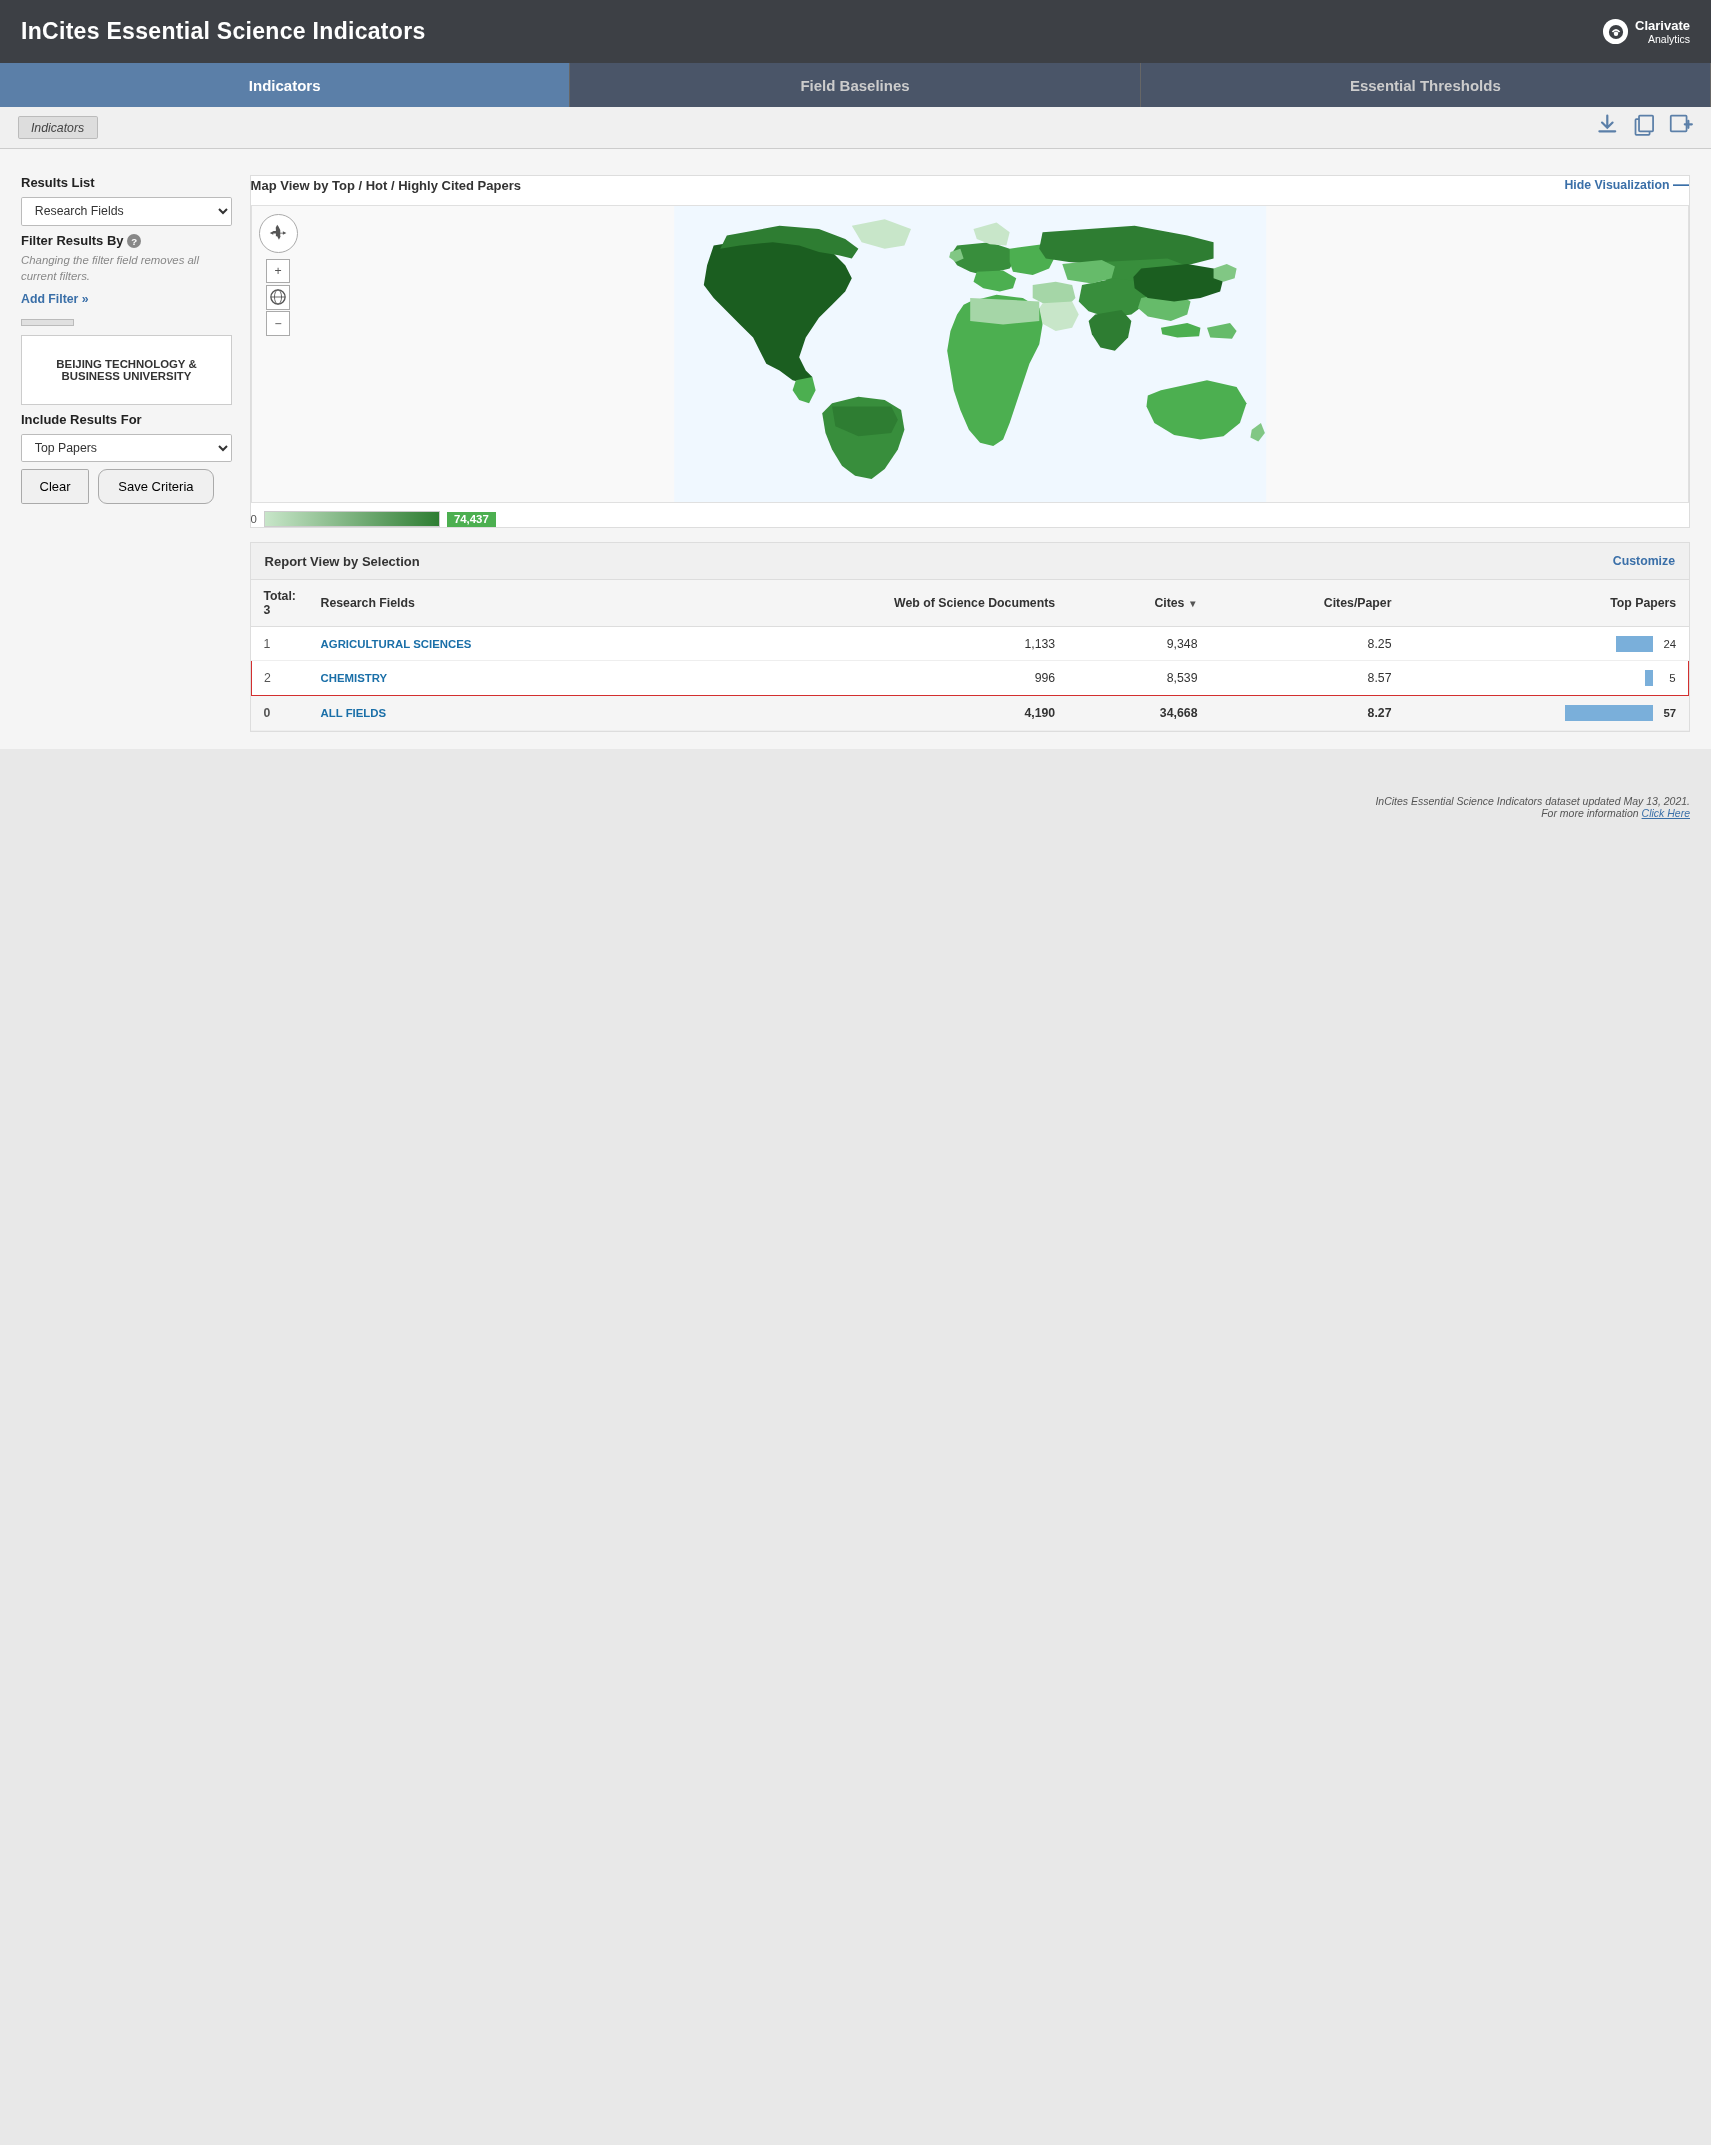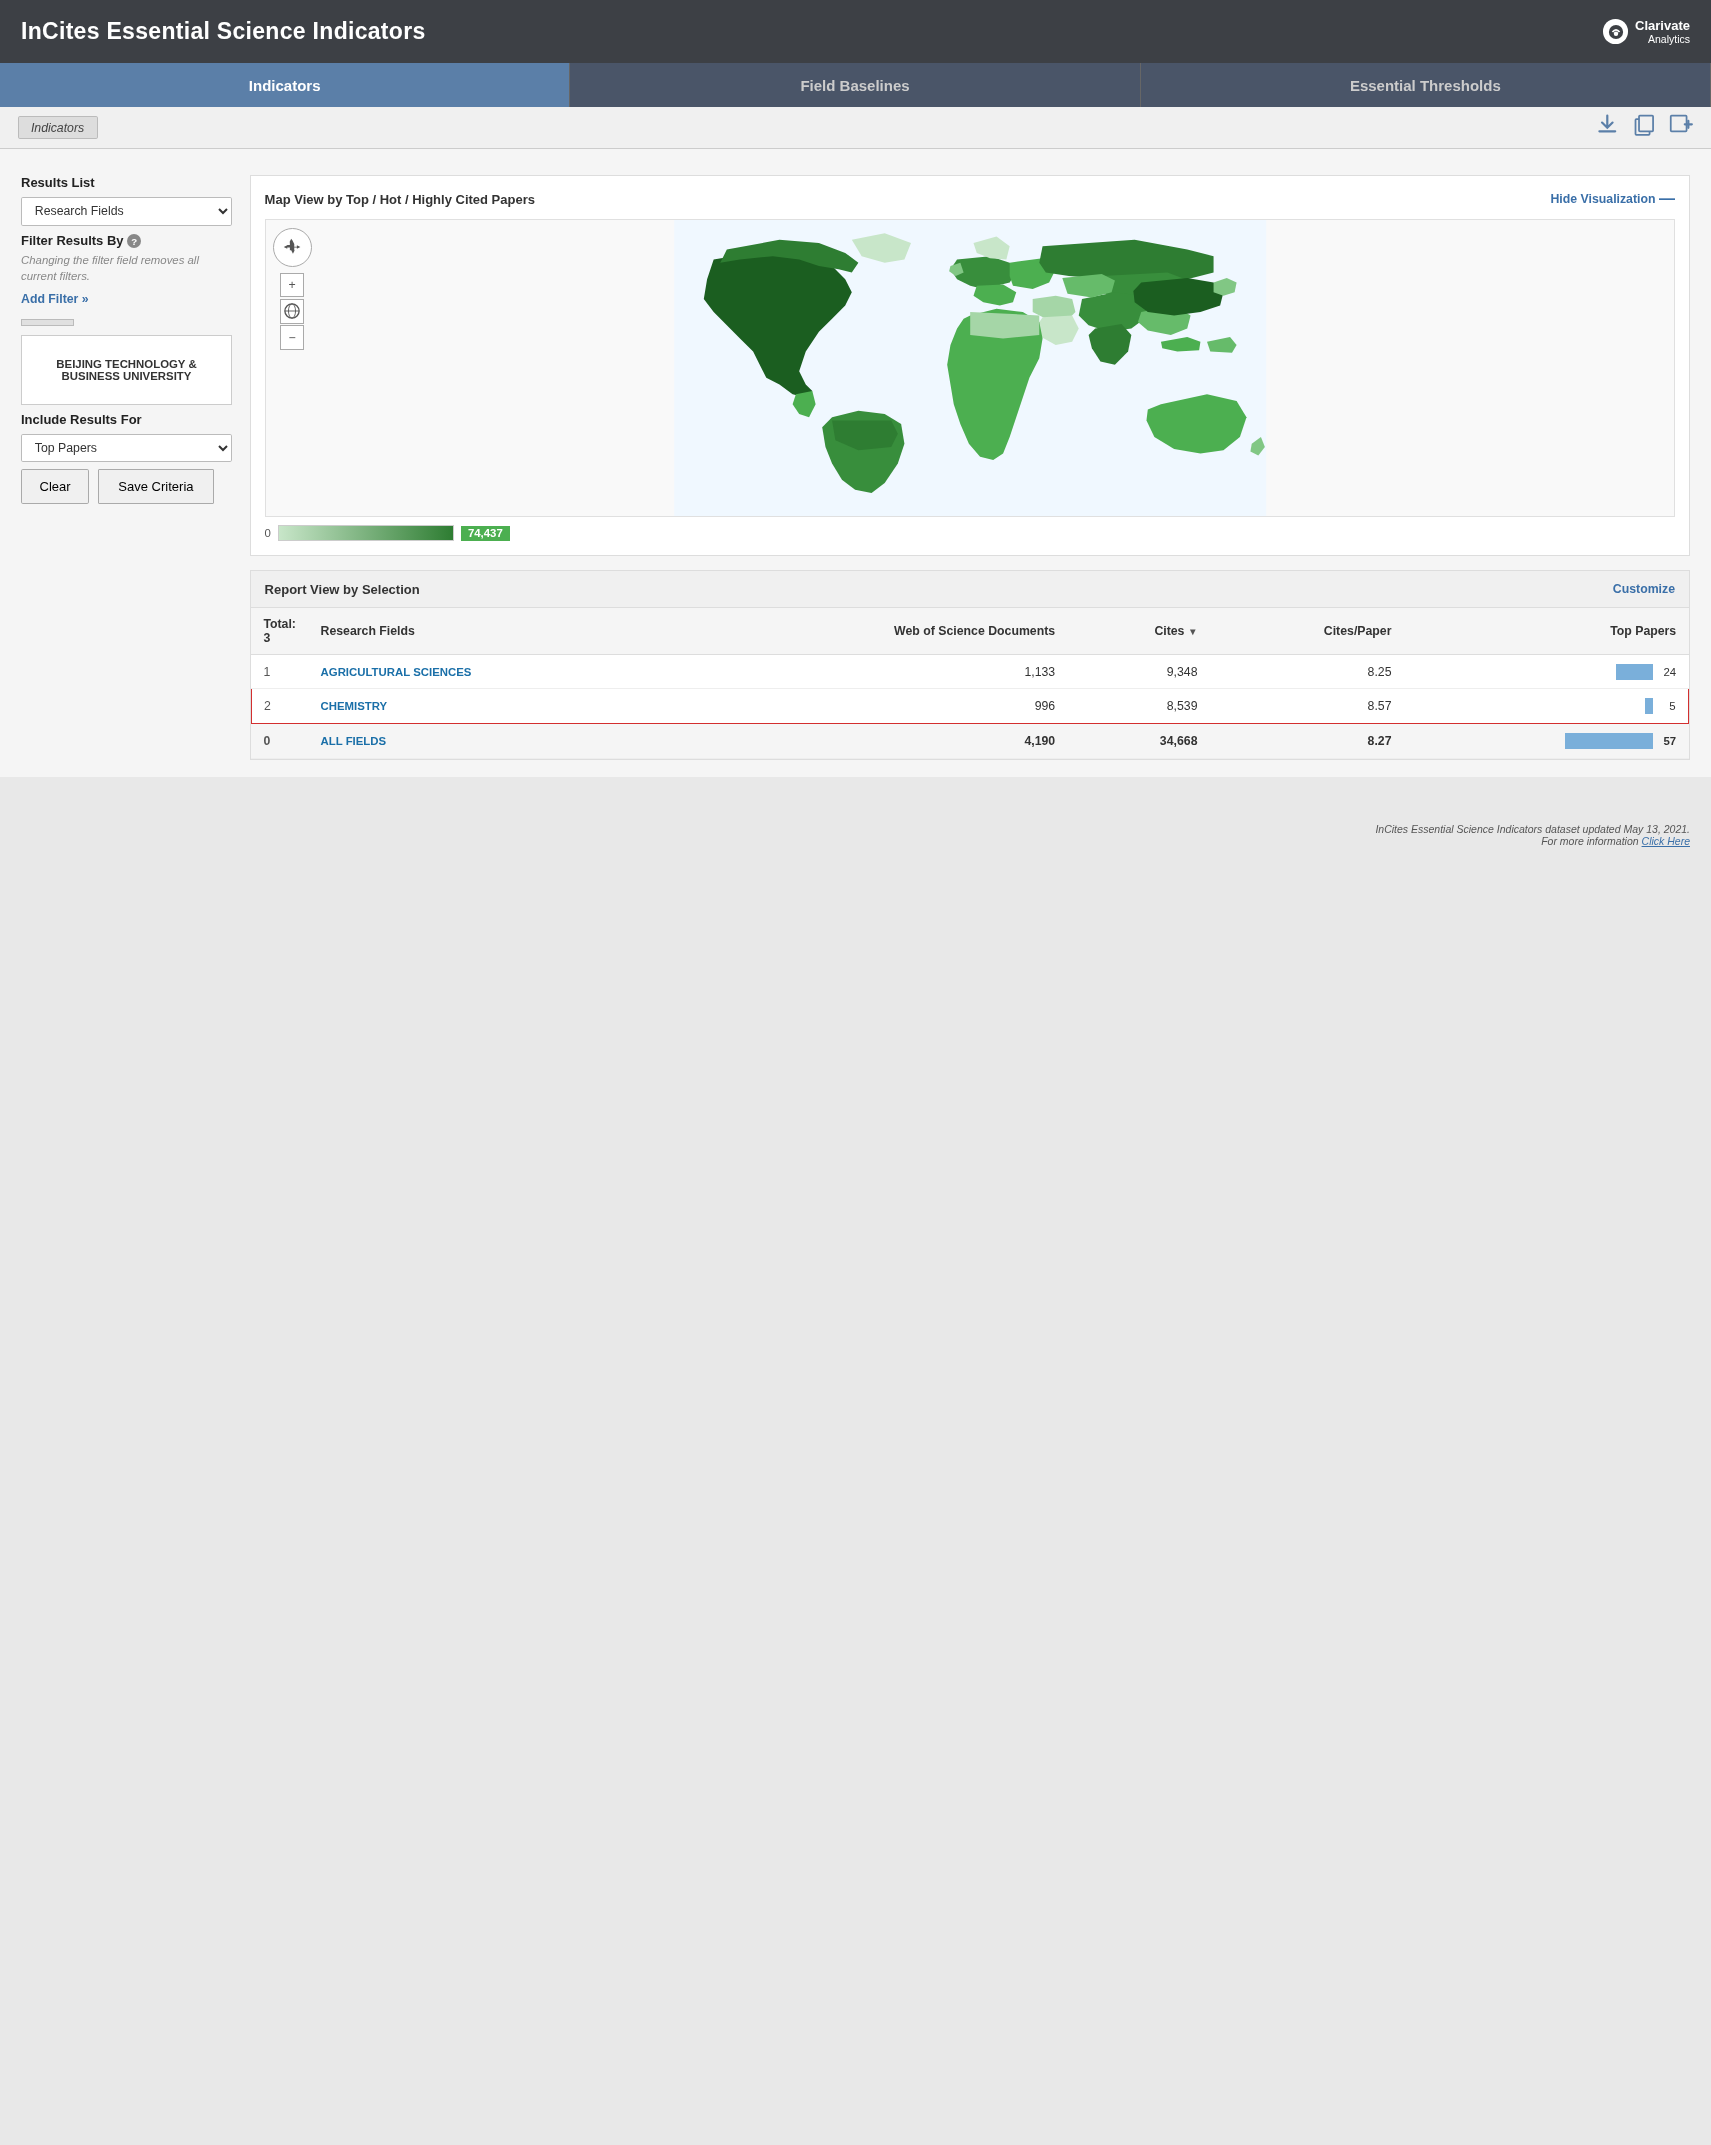--- a/index.html
+++ b/index.html
@@ -182,33 +182,33 @@
       font-size: 13px;
       cursor: pointer;
       border-radius: 1.8px;
     }
     .btn-save {
       padding: 8.8px 19.3px;
       background: #f0f0f0;
       border: 0.9px solid #aaa;
       font-size: 13px;
       cursor: pointer;
-      border-radius: 1px;
+      border-radius: 9px;
     }
 
     
     .main-panel {
       flex: 1;
       min-width: 0;
     }
 
     
     .map-section {
       background: #fff;
-      padding: 14px;
+      padding: 0;
       margin-bottom: 14px;
       border: 0.9px solid #ddd;
     }
     .map-header {
       display: flex;
       justify-content: space-between;
       align-items: center;
       margin-bottom: 10.5px;
     }
     .map-title {

